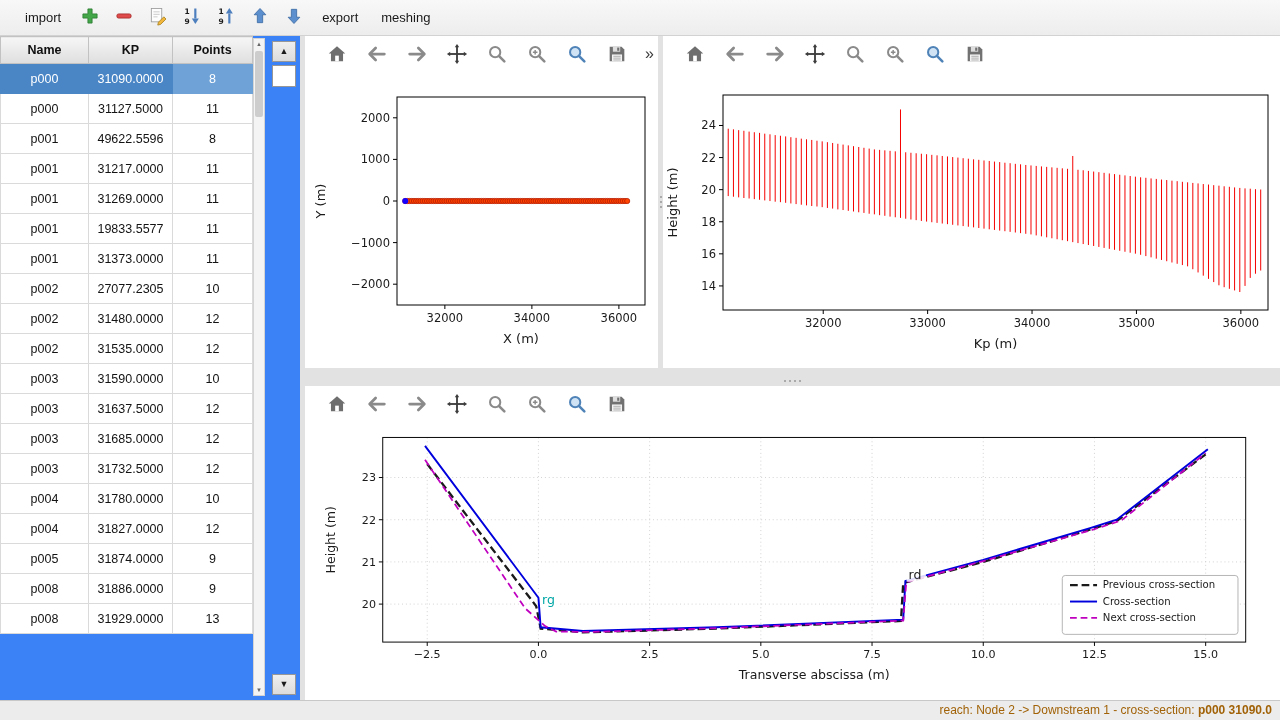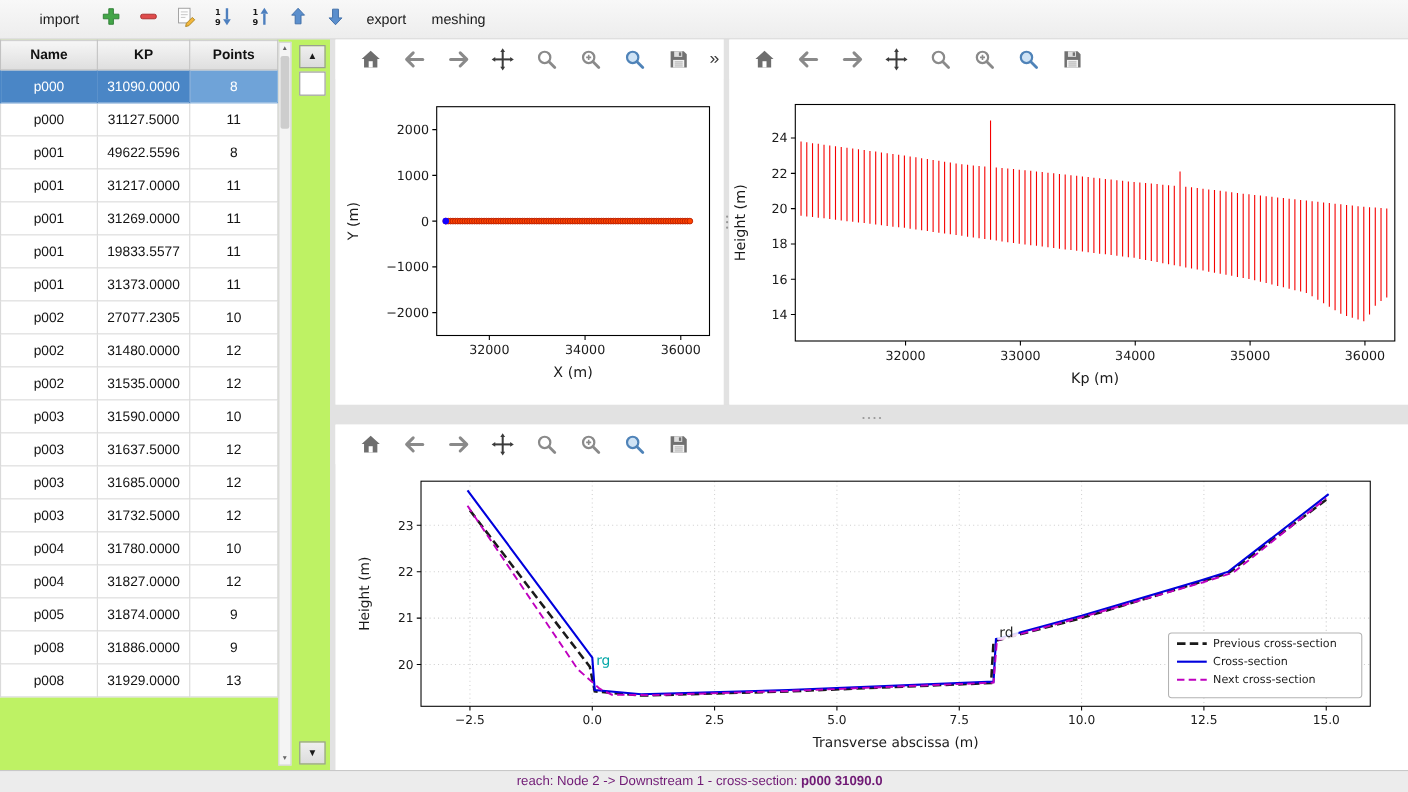--- a/index.html
+++ b/index.html
@@ -1,25 +1,25 @@
 <!DOCTYPE html>
 <html><head>
 <meta charset="utf-8">
 <style>
   *{box-sizing:border-box;margin:0;padding:0;}
   body{width:1280px;height:720px;overflow:hidden;font-family:"Liberation Sans",sans-serif;background:#ececec;}
   .app{display:flex;flex-direction:column;width:1280px;height:720px;}
   
-  .toolbar{flex:0 0 36px;height:36px;background:linear-gradient(#f8f8f8,#ededed);border-bottom:1px solid #d2d2d2;display:flex;align-items:center;gap:7px;padding:0 28px;}
+  .toolbar{flex:0 0 36px;height:36px;background:linear-gradient(#f8f8f8,#ededed);border-bottom:1px solid #d2d2d2;display:flex;align-items:center;gap:7px;padding:0 17px;}
   .tb-text{font-size:13px;color:#1a1a1a;padding:4px 8px;border:none;background:none;cursor:default;}
   .tb-icon{width:27px;height:27px;display:flex;align-items:center;justify-content:center;}
   .tb-icon svg{width:20px;height:20px;}
   
   .main{flex:1;display:flex;min-height:0;}
-  .left{flex:0 0 300px;width:300px;position:relative;background:#bef264;}
+  .left{flex:0 0 300px;width:300px;position:relative;background:#3b82f6;}
   table.xs{border-collapse:collapse;position:absolute;left:0;top:0;width:252px;table-layout:fixed;background:#fff;}
   table.xs th{height:27px;background:linear-gradient(#f6f6f6,#dedede);border:1px solid #c2c2c2;font-size:12.5px;font-weight:bold;color:#111;}
   table.xs td{height:30px;border:1px solid #dadada;font-size:12.5px;text-align:center;color:#131313;background:#fff;overflow:hidden;white-space:nowrap;}
   table.xs tr.selected td{background:#4a86c6;border-color:#4a86c6;color:#fff;}
   table.xs tr.selected td:last-child{background:#6fa3d8;border-color:#6fa3d8;}
   .scroll-narrow{position:absolute;left:253px;top:2px;bottom:4px;width:12px;background:#f4f4f4;border:1px solid #d4d4d4;}
   .sn-arrow{position:absolute;left:0;width:100%;text-align:center;font-size:6px;color:#666;line-height:8px;}
   .sn-arrow.up{top:1px;} .sn-arrow.down{bottom:1px;}
   .sn-thumb{position:absolute;top:12px;left:1px;right:1px;height:66px;background:#cdcdcd;border-radius:2px;}
   .scroll-outer{position:absolute;left:272px;top:0;bottom:0;width:25px;}
@@ -36,21 +36,21 @@
   .vsplit{flex:0 0 5px;background:#e2e2e2;display:flex;flex-direction:column;align-items:center;justify-content:center;}
   .hsplit{flex:0 0 8px;background:#e2e2e2;display:flex;align-items:center;justify-content:center;}
   .vdot{width:2px;height:2px;border-radius:50%;background:#979797;margin:1.5px 0;}
   .hdot{width:2px;height:2px;border-radius:50%;background:#979797;margin:0 1.5px;display:inline-block;}
   .mpl-toolbar{flex:0 0 36px;height:36px;display:flex;align-items:center;gap:13px;padding-left:18px;background:#fff;}
   .mpl-btn{width:27px;height:27px;display:flex;align-items:center;justify-content:center;}
   .mpl-btn svg{width:22px;height:22px;}
   .mpl-overflow{color:#3c3c3c;font-size:16px;margin-left:2px;}
   svg text{font-family:"DejaVu Sans",sans-serif;}
   
-  .statusbar{flex:0 0 20px;height:20px;background:#ececec;border-top:1px solid #c8c8c8;font-size:12px;color:#701a75;text-align:center;line-height:19px;padding-right:8px;white-space:nowrap;}
+  .statusbar{flex:0 0 20px;height:20px;background:#ececec;border-top:1px solid #c8c8c8;font-size:12px;color:#a16207;text-align:right;line-height:19px;padding-right:8px;white-space:nowrap;}
 </style>
 </head>
 <body>
 
 <div class="app">
 
   <div class="toolbar">
     <span class="tb-text">import</span>
     <span class="tb-icon">
         <span><svg viewBox="0 0 24 24">

